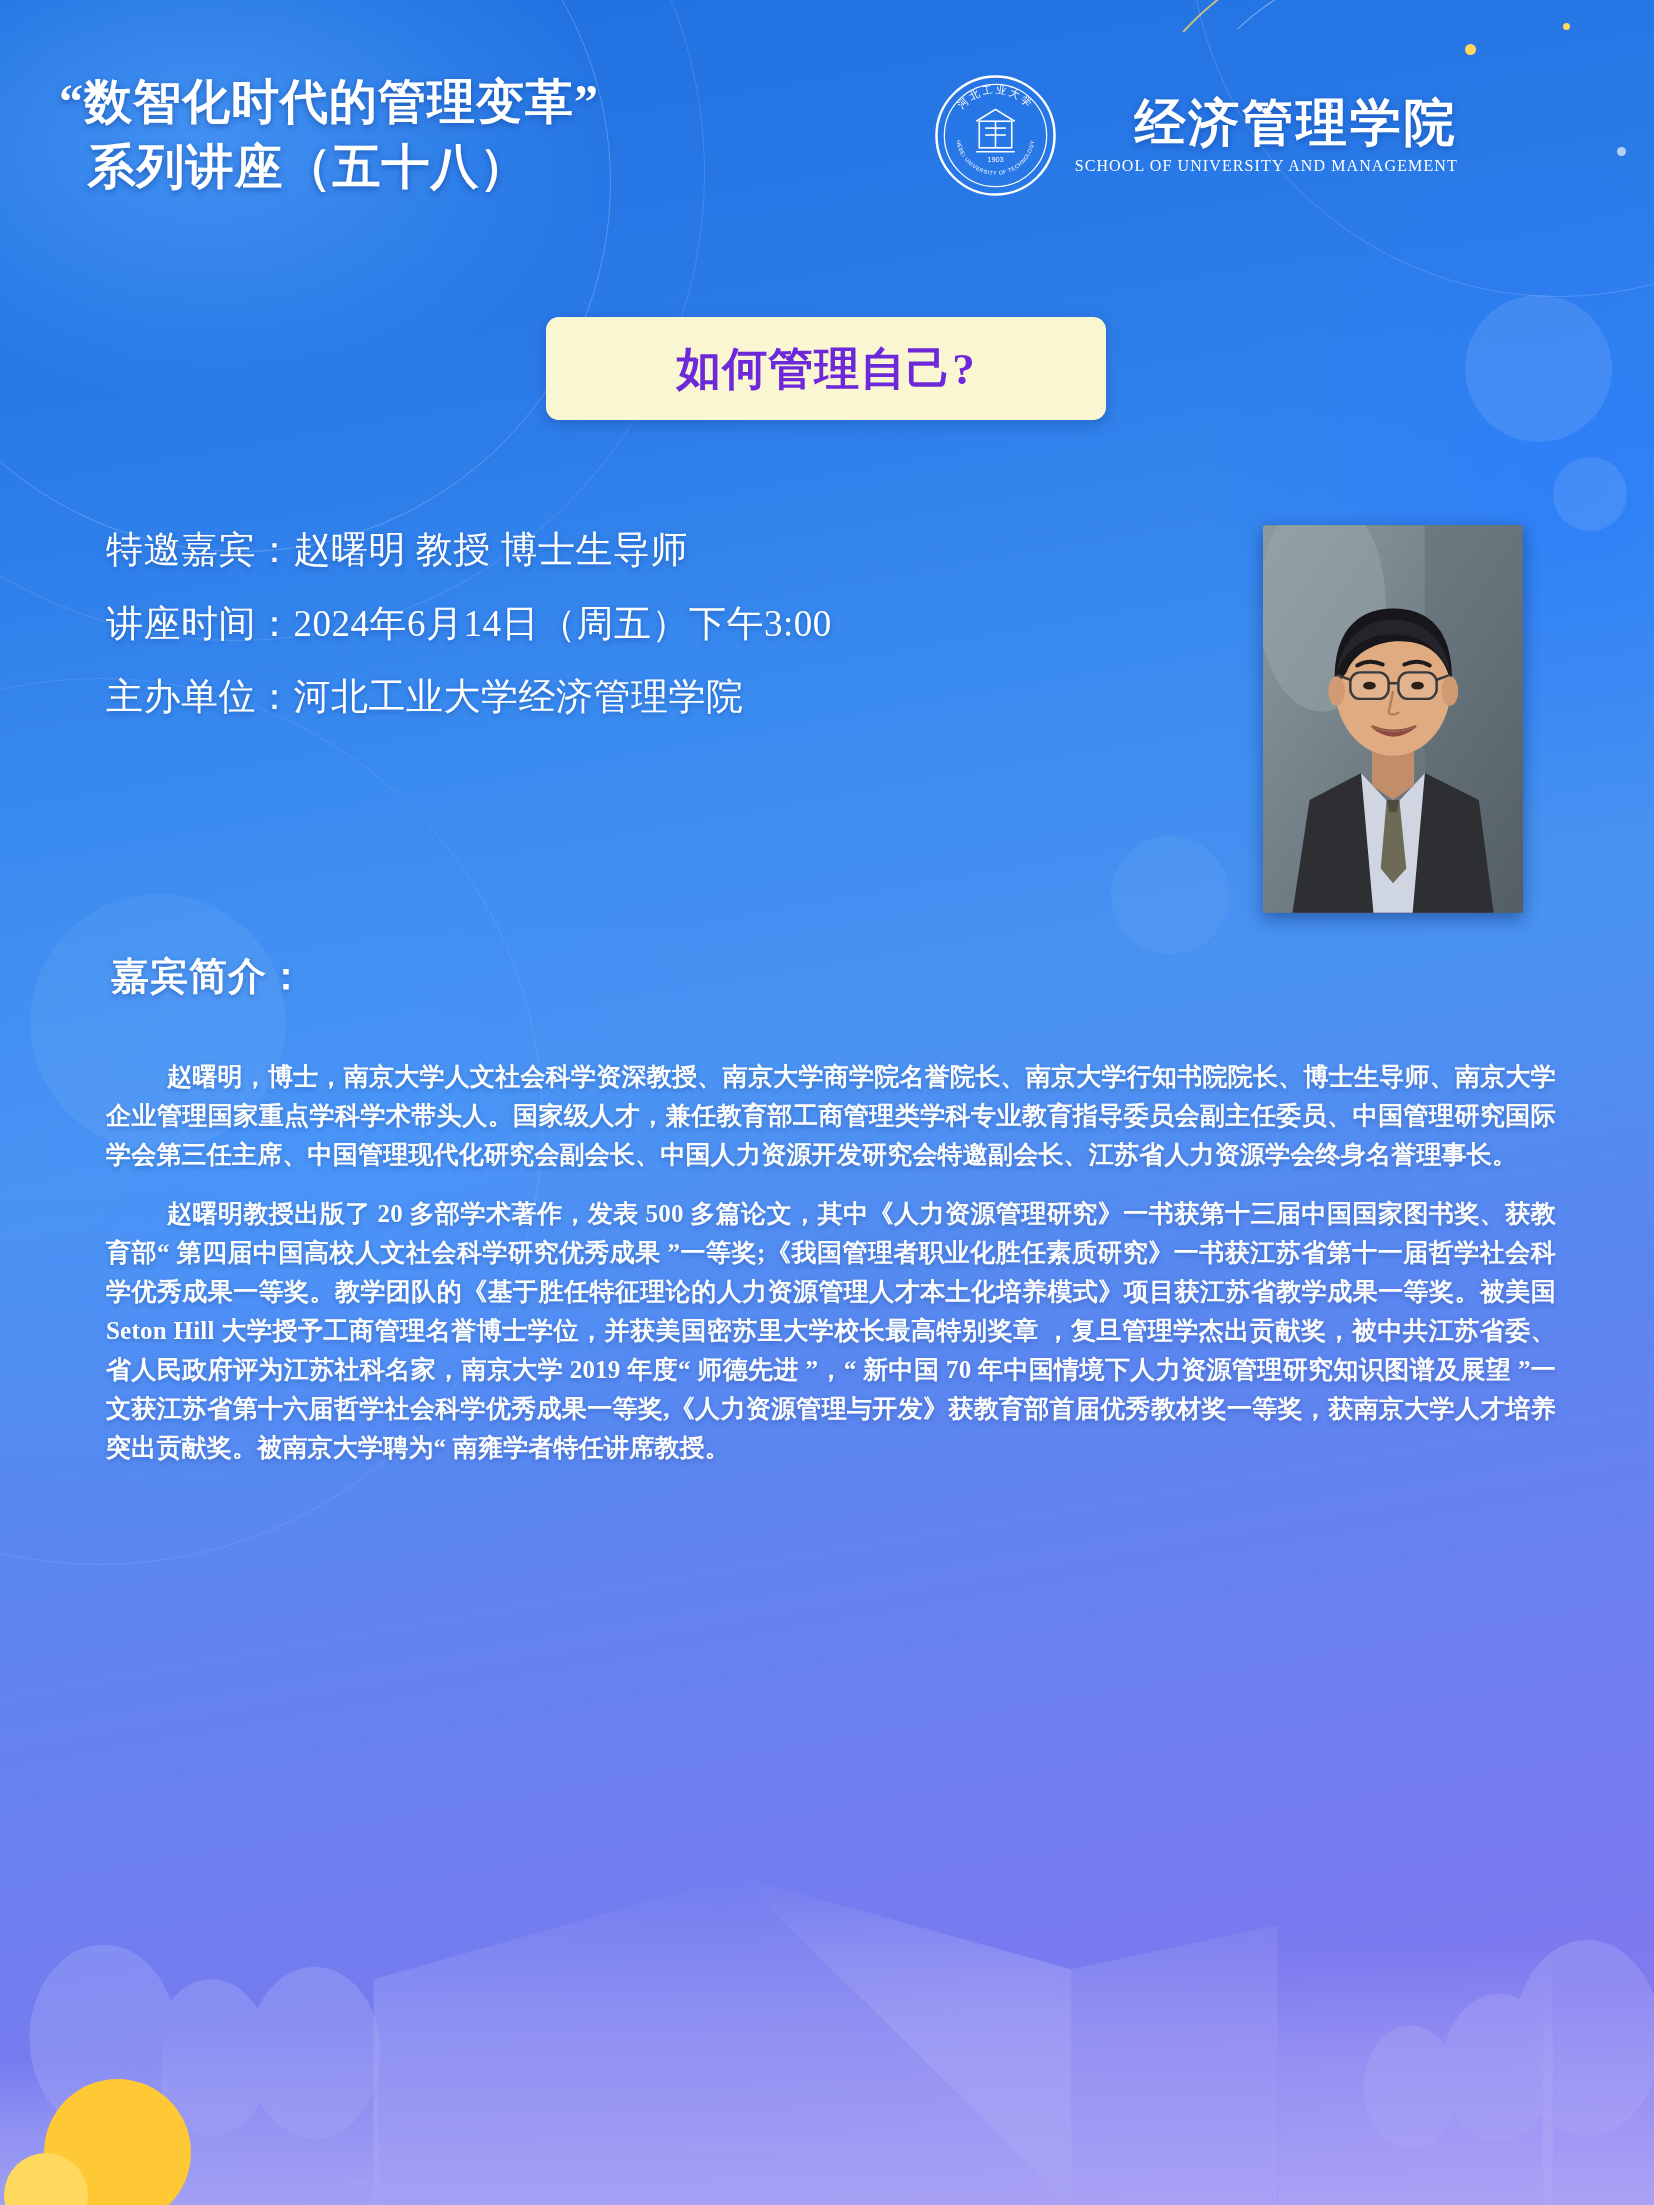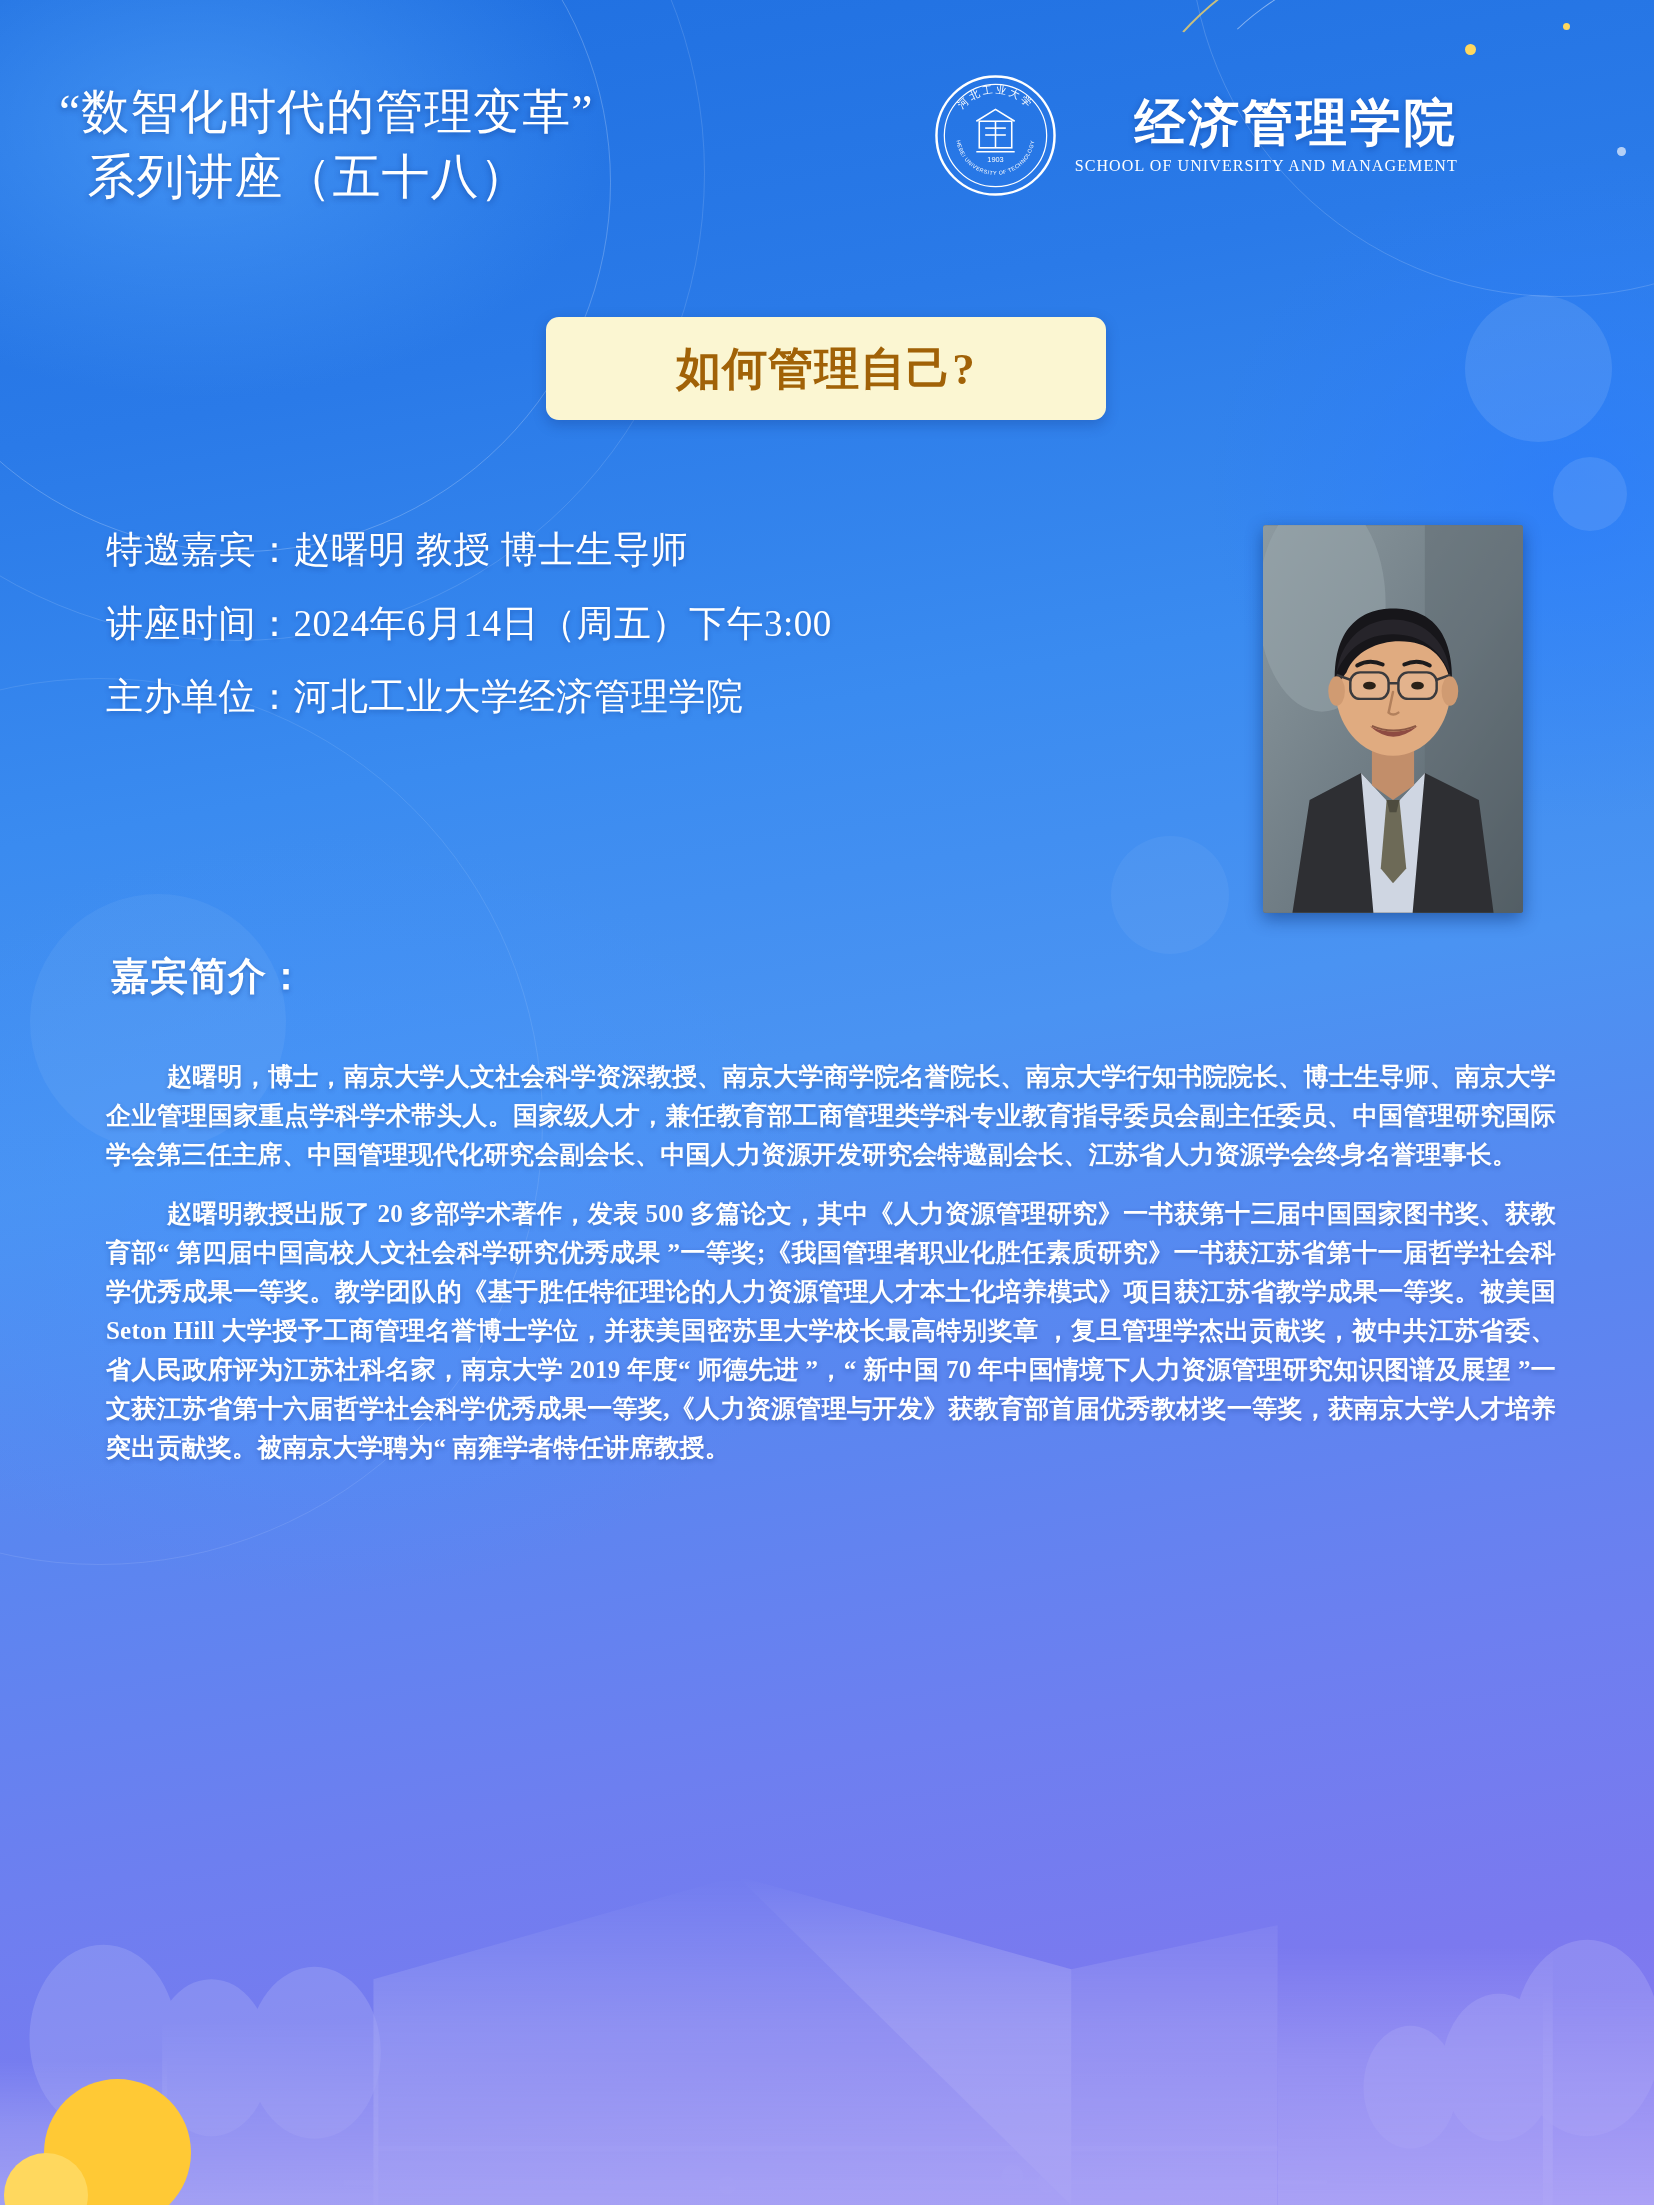--- a/index.html
+++ b/index.html
@@ -98,24 +98,24 @@
   .header {
     position: absolute;
     left: 0;
     top: 0;
     width: 1654px;
     height: 275px;
   }
   .series-title {
     position: absolute;
     left: 59px;
-    top: 80px;
+    top: 70px;
     color: #ffffff;
     font-size: 48px;
-    font-weight: normal;
+    font-weight: bold;
     line-height: 1.35;
     letter-spacing: 1px;
     text-shadow: 0 2px 6.9px rgba(0,40,120,0.45);
     font-family: "Liberation Serif", "DejaVu Serif", serif;
   }
   .series-title .line2 {
     display: block;
     margin-left: 28.5px;
   }
 
@@ -158,21 +158,21 @@
     width: 560px;
     height: 103px;
     background: #fbf6d2;
     border-radius: 12.8px;
     box-shadow: 0 4.9px 12.8px rgba(10,40,110,0.25);
     display: flex;
     align-items: center;
     justify-content: center;
   }
   .topic-text {
-    color: #a16207;
+    color: #6d28d9;
     font-size: 45px;
     font-weight: bold;
     letter-spacing: 1px;
     font-family: "Liberation Serif", "DejaVu Serif", serif;
   }
 
   
   .info-list {
     position: absolute;
     left: 106px;

